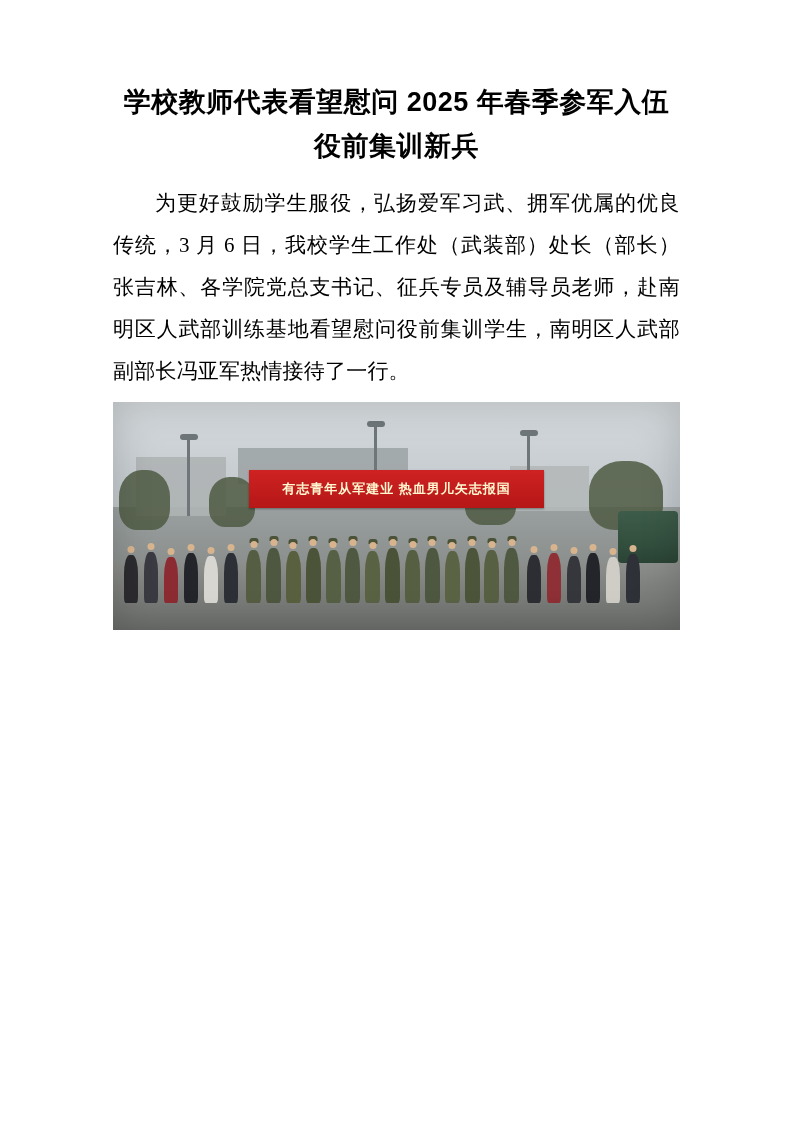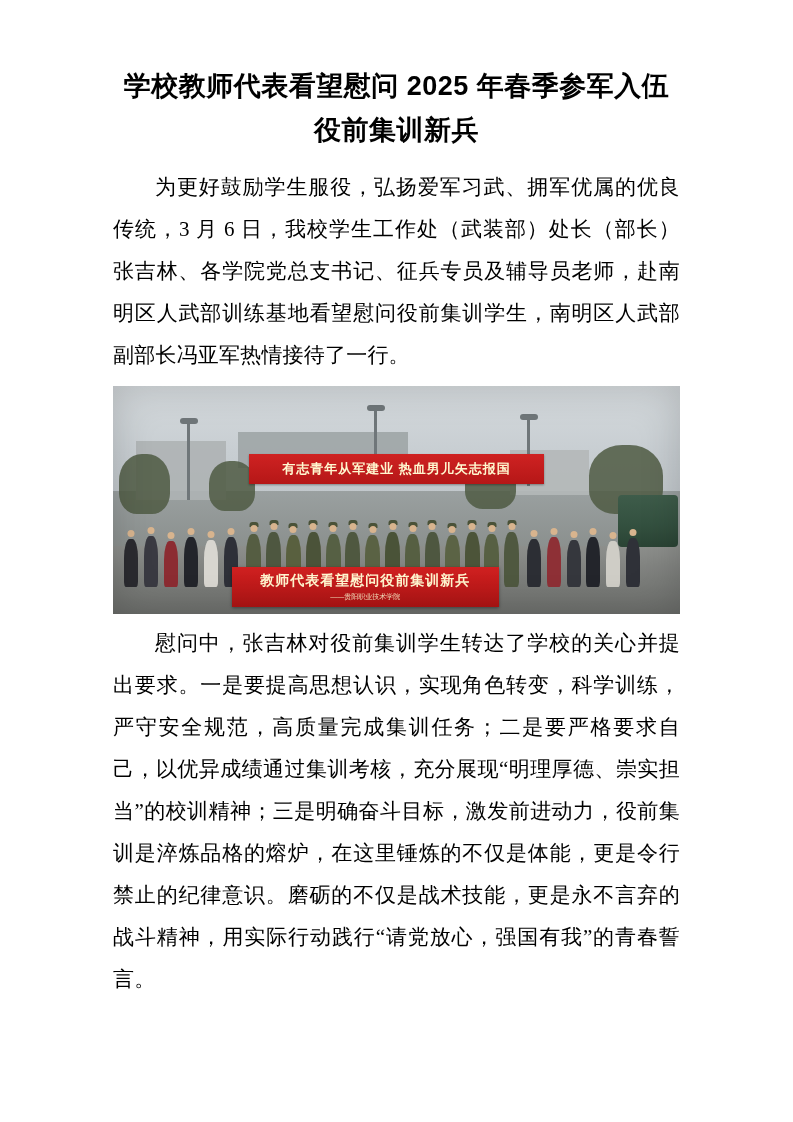--- a/index.html
+++ b/index.html
@@ -15,21 +15,21 @@
     height: 1122px;
     background: #ffffff;
     position: relative;
     overflow: hidden;
     box-sizing: border-box;
     margin: 0 auto;
   }
   .page-inner {
     position: absolute;
     left: 113px;
-    top: 64px;
+    top: 80px;
     width: 567px;
   }
   .doc-title {
     font-family: "Liberation Sans", "DejaVu Sans", sans-serif;
     font-weight: bold;
     font-size: 27px;
     line-height: 44px;
     text-align: center;
     color: #000000;
     letter-spacing: 0.5px;
@@ -90,21 +90,21 @@
     background: #6f7679;
   }
   .ph-lamp::after{
     content:"";
     position:absolute; top:-4px; left:-7px;
     width:18px; height:6px; background:#6f7679; border-radius:3px;
   }
   .ph-banner-top {
     position: absolute;
     left: 24%; top: 30%;
-    width: 52%; height: 30px;
+    width: 52%; height: 38px;
     background: linear-gradient(to bottom, #cf2222 0%, #b51717 100%);
     display: flex; align-items: center; justify-content: center;
     color: #fff8d0;
     font-family: "Liberation Sans", "DejaVu Sans", sans-serif;
     font-weight: bold;
     font-size: 13px;
     letter-spacing: 1px;
     box-shadow: 0 1px 2px rgba(0,0,0,.35);
     white-space: nowrap;
   }
@@ -283,24 +283,19 @@
             <span class="ph-head"></span>
           </div>
         <div class="ph-person" style="left:87%;width:14px;height:56%;background:#cfcdc6;">
             <span class="ph-head"></span>
           </div>
         <div class="ph-person" style="left:90.5%;width:14px;height:59%;background:#2f3138;">
             <span class="ph-head"></span>
           </div>
       </div>
 
-      <div class="ph-banner-bottom">
-        <span>教师代表看望慰问役前集训新兵</span>
-        <span class="ph-banner-sub">——贵阳职业技术学院</span>
-      </div>
 
       <div class="ph-vignette"></div>
     </div>
 
-    <p class="doc-para">慰问中，张吉林对役前集训学生转达了学校的关心并提出要求。一是要提高思想认识，实现角色转变，科学训练，严守安全规范，高质量完成集训任务；二是要严格要求自己，以优异成绩通过集训考核，充分展现“明理厚德、崇实担当”的校训精神；三是明确奋斗目标，激发前进动力，役前集训是淬炼品格的熔炉，在这里锤炼的不仅是体能，更是令行禁止的纪律意识。磨砺的不仅是战术技能，更是永不言弃的战斗精神，用实际行动践行“请党放心，强国有我”的青春誓言。</p>
 
   </div>
 </div>
 
 </body></html>

